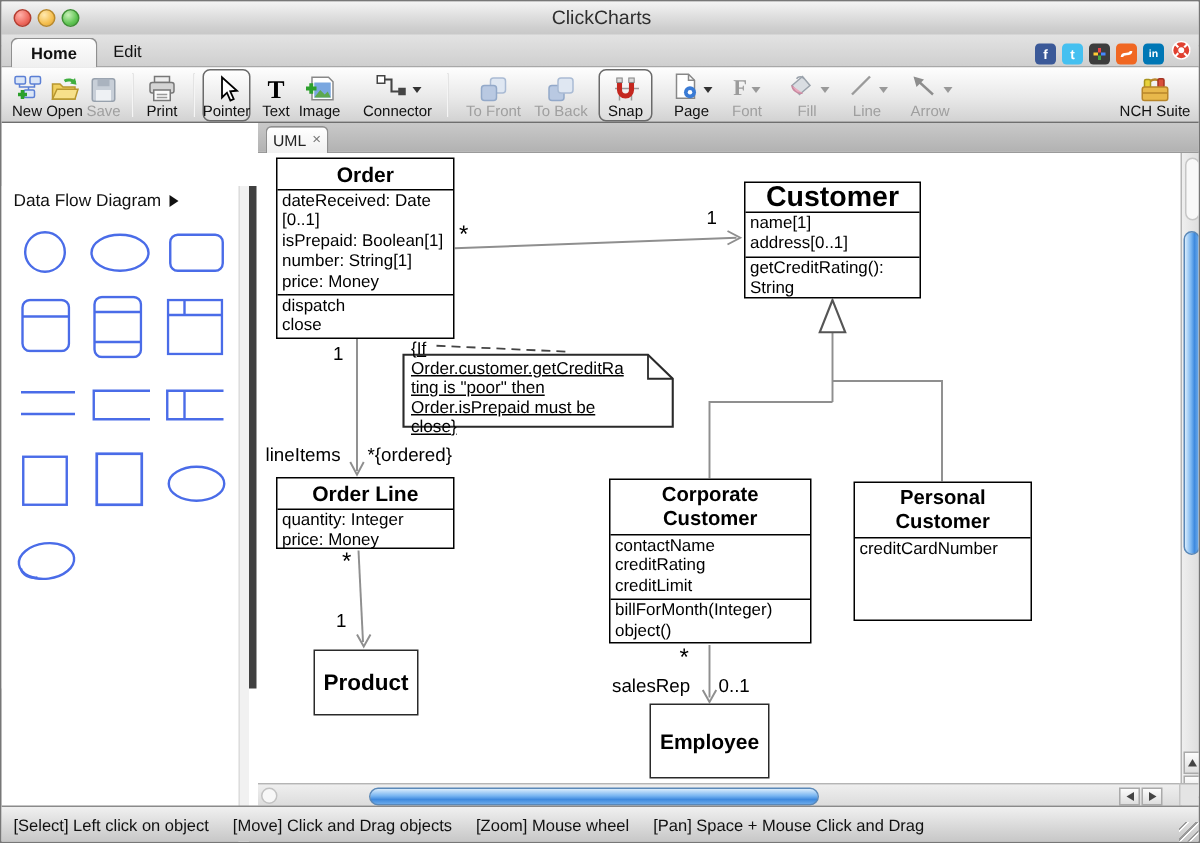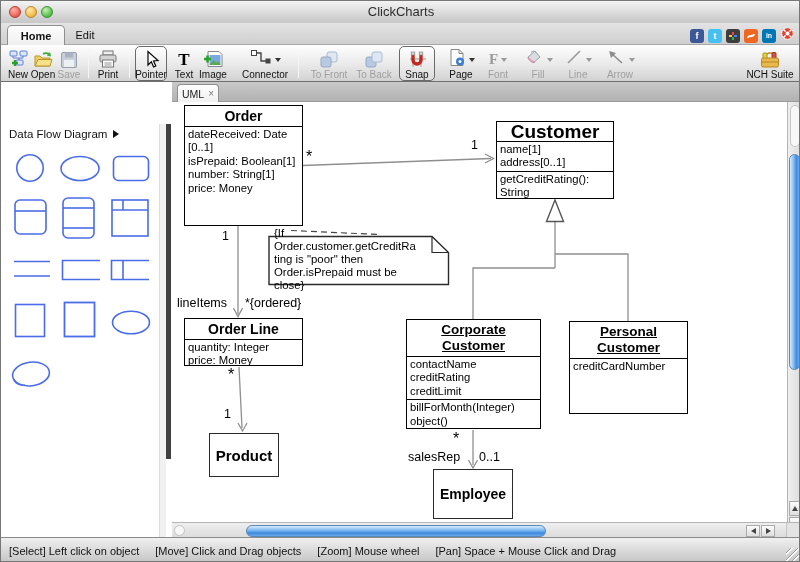--- a/index.html
+++ b/index.html
@@ -79,29 +79,29 @@
   
   #statusbar{position:absolute;left:0;top:536px;width:800px;height:26px;
     background:linear-gradient(#f0f0f0,#c4c4c4);border-top:1px solid #8a8a8a;
     display:flex;align-items:center;gap:16px;padding:0 8px;font-size:11px;color:#111;}
   #grip{position:absolute;right:1px;bottom:1px;width:14px;height:14px;
     background:repeating-linear-gradient(135deg,transparent 0 3px,#9a9a9a 3px 4px,#fdfdfd 4px 5px);}
 
   
   .cls{position:absolute;z-index:3;background:#fff;border:1.6px solid #000;display:flex;flex-direction:column;}
   .cls-title{font-weight:bold;text-align:center;font-size:14px;line-height:16px;border-bottom:1.6px solid #000;padding:2px 2px;}
-  .cls-title.narrow{font-size:13.5px;padding:2px 12px;text-decoration:underline;}
+  .cls-title.narrow{font-size:13.5px;padding:2px 12px;}
   .cls-sec{font-size:11.3px;line-height:13.4px;padding:1px 3px;color:#000;}
   .cls-sec.grow{flex:1;}
   .cls-sec.meth{border-top:1.6px solid #000;}
   .cls-simple{position:absolute;z-index:3;background:#fff;border:1.6px solid #2a2a2a;display:flex;align-items:center;justify-content:center;font-weight:bold;}
   .elabel{position:absolute;z-index:4;font-size:12.5px;color:#000;white-space:nowrap;}
   .elabel.star{font-size:16px;line-height:12px;}
   #note-text{position:absolute;left:273px;top:226px;width:172px;z-index:3;font-size:11.4px;line-height:12.9px;color:#000;}
-  #note-text div{white-space:nowrap;}
+  #note-text div{white-space:nowrap;text-decoration:underline;}
 </style>
 </head>
 <body>
 
 <div id="win">
 
   <div id="titlebar">
     <span class="tl" id="tl-close"></span>
     <span class="tl" id="tl-min"></span>
     <span class="tl" id="tl-zoom"></span>
@@ -436,20 +436,24 @@
   </div>
 
   <div class="cls" style="left:183px;top:104px;width:119px;height:121px">
     <div class="cls-title" style="font-size:14px">Order</div>
     <div class="cls-sec grow">
       <div>dateReceived: Date [0..1]</div>
       <div>isPrepaid: Boolean[1]</div>
       <div>number: String[1]</div>
       <div>price: Money</div>
     </div>
+    <div class="cls-sec meth">
+      <div>dispatch</div>
+      <div>close</div>
+    </div>
   </div>
 
   <div class="cls" style="left:495px;top:120px;width:118px;height:78px">
     <div class="cls-title" style="font-size:19px;line-height:15px">Customer</div>
     <div class="cls-sec">
       <div>name[1]</div>
       <div>address[0..1]</div>
     </div>
     <div class="cls-sec meth grow">
       <div>getCreditRating(): String</div>

